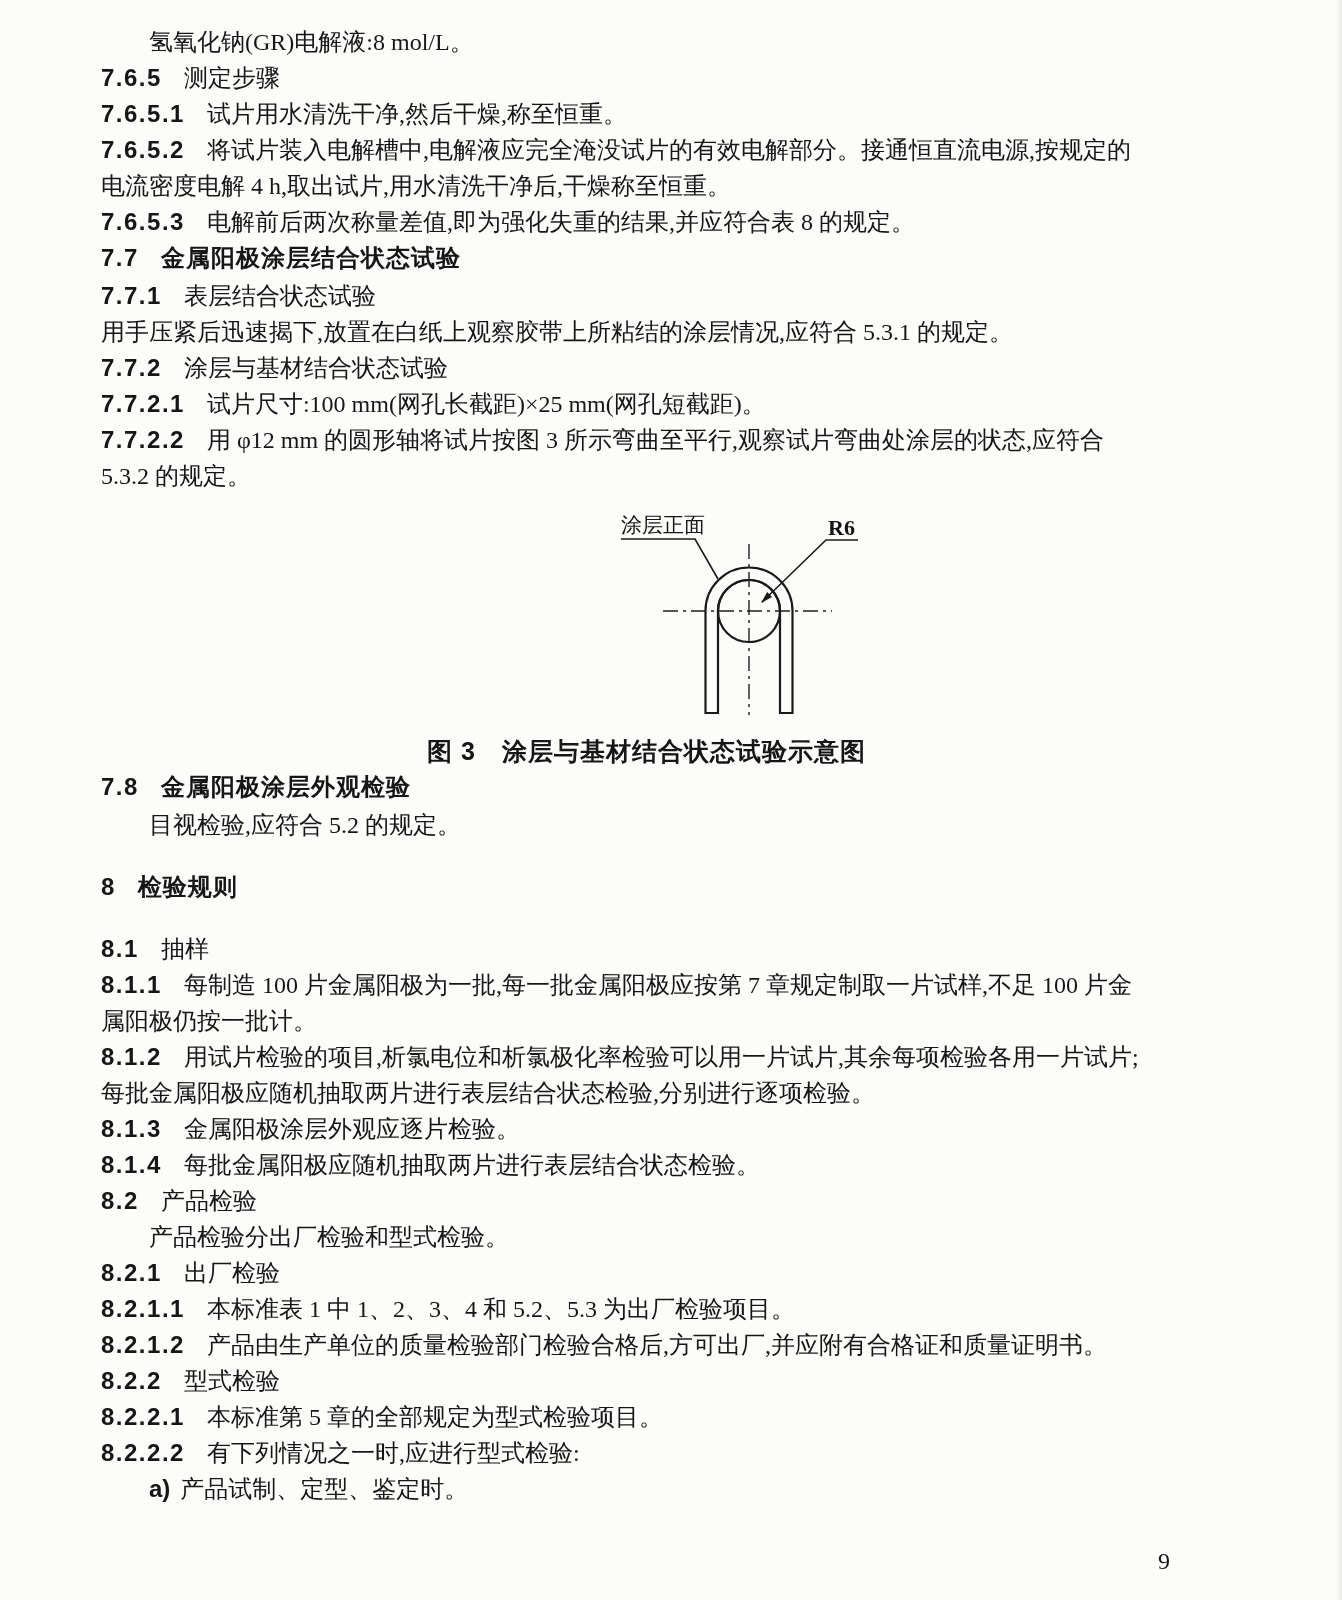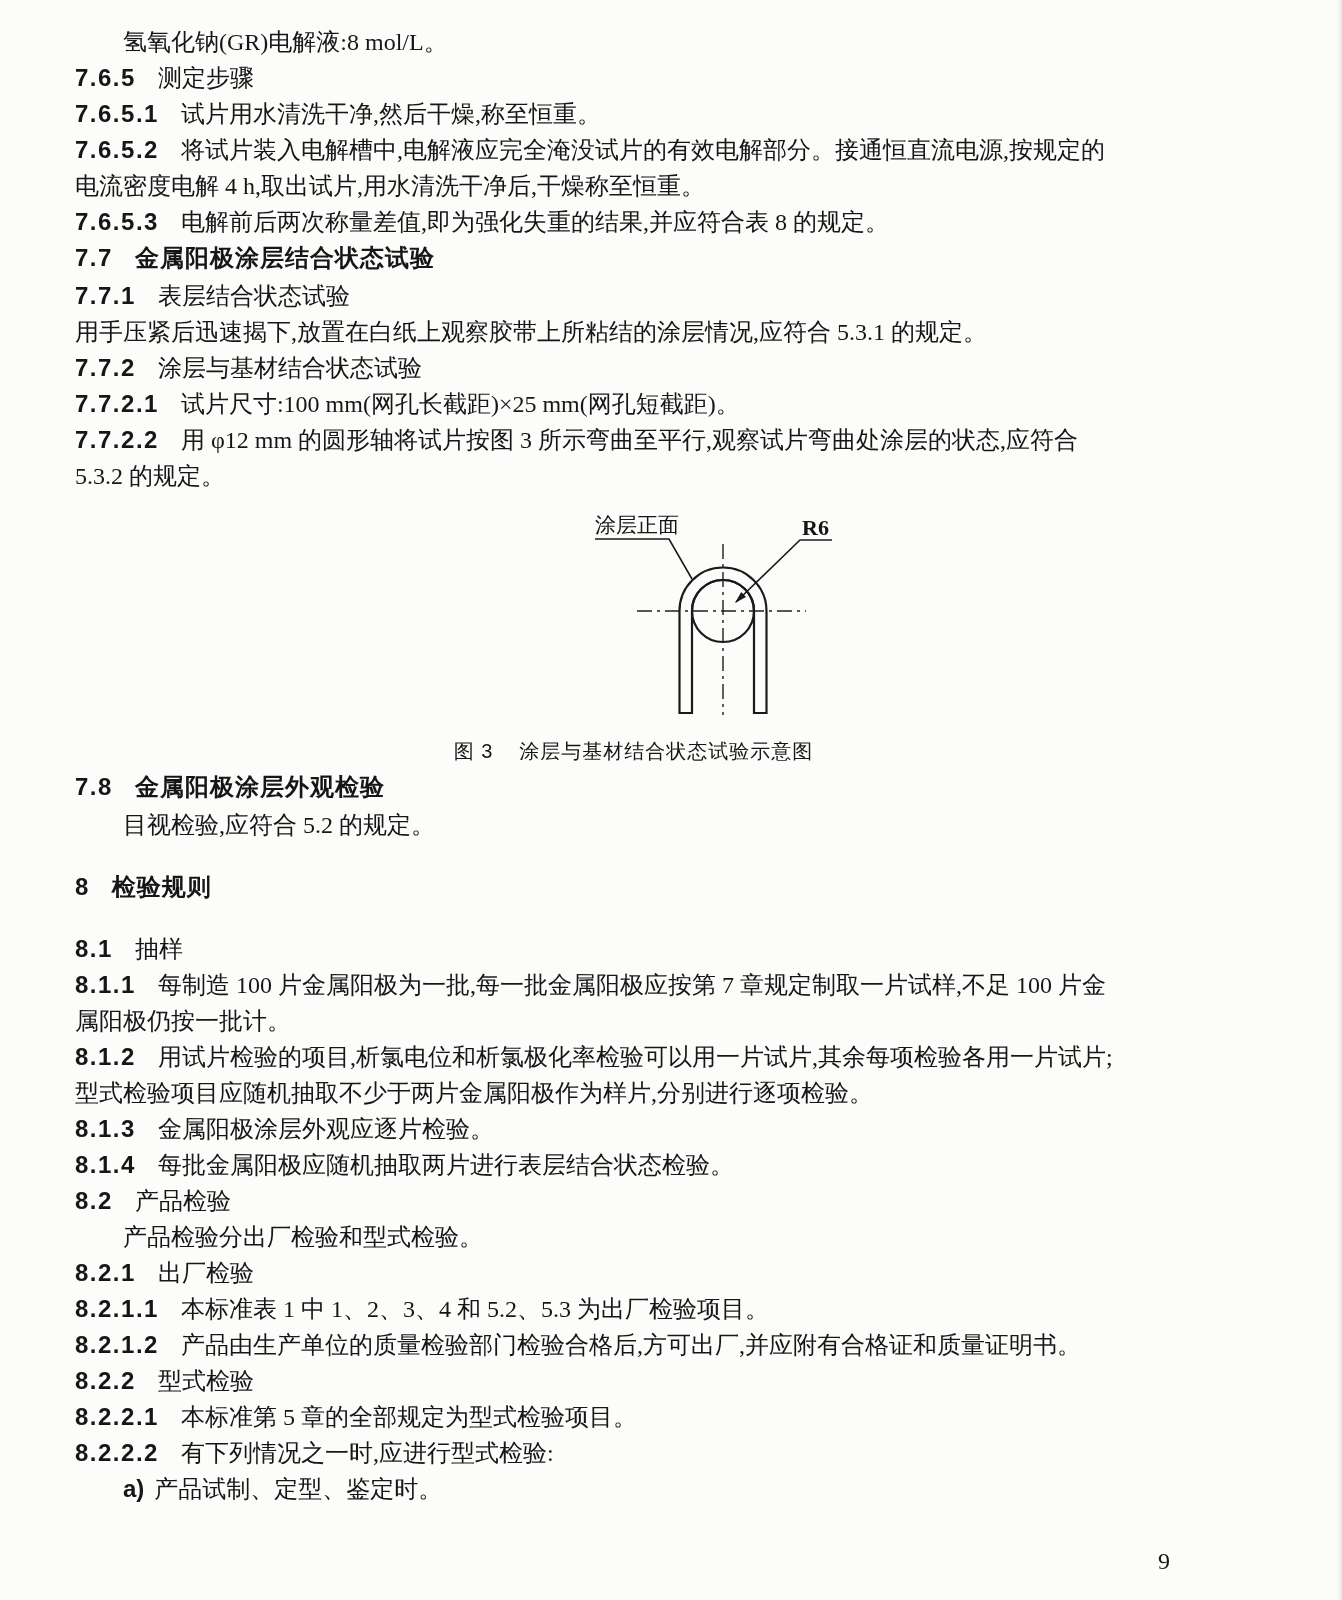--- a/index.html
+++ b/index.html
@@ -18,21 +18,21 @@
 
   .scan-edge-right {
     position: absolute;
     right: 0; top: 0;
     width: 5px; height: 100%;
     background: linear-gradient(to left, #d9d9d5, rgba(217,217,213,0));
     opacity: .6;
   }
 
   .content {
-    padding: 24px 150px 0 75px;
+    padding: 24px 150px 0 101px;
   }
 
   .line {
     margin: 0;
     font-size: 24px;
     line-height: 36px;
   }
 
   .line .num {
     font-family: "Liberation Sans", sans-serif;
@@ -70,24 +70,24 @@
     height: 225px;
   }
   .figure-block svg {
     position: absolute;
     left: 480px;
     top: 0;
   }
   .figure-caption {
     margin: 6px 0 0 0;
     text-align: center;
-    font-size: 20px;
+    font-size: 25px;
     line-height: 36px;
     font-family: "Liberation Sans", sans-serif;
-    font-weight: 400;
+    font-weight: 700;
     letter-spacing: 1px;
   }
   .figure-caption .cap-num { margin-right: 26px; }
 
   .drawing-line { stroke: #1a1a1a; fill: none; }
   .cl { stroke: #1f1f1f; stroke-width: 1.4; fill: none; stroke-dasharray: 15 5 3 5; }
   .fig-label {
     font-size: 21px;
     fill: #141414;
     font-family: "Liberation Serif", serif;
@@ -160,21 +160,21 @@
     </p>
 
     <section id="bottom-lines">
         <p class="line heading2"><span class="num">7.8</span><span class="txt">金属阳极涂层外观检验</span></p>
         <p class="line body-indent"><span class="txt">目视检验,应符合 5.2 的规定。</span></p>
         <p class="line heading1"><span class="num">8</span><span class="txt">检验规则</span></p>
         <p class="line item"><span class="num">8.1</span><span class="txt">抽样</span></p>
         <p class="line item"><span class="num">8.1.1</span><span class="txt">每制造 100 片金属阳极为一批,每一批金属阳极应按第 7 章规定制取一片试样,不足 100 片金</span></p>
         <p class="line cont"><span class="txt">属阳极仍按一批计。</span></p>
         <p class="line item"><span class="num">8.1.2</span><span class="txt">用试片检验的项目,析氯电位和析氯极化率检验可以用一片试片,其余每项检验各用一片试片;</span></p>
-        <p class="line cont"><span class="txt">型式检验项目应随机抽取不少于两片金属阳极作为样片,分别进行逐项检验。</span></p>
+        <p class="line cont"><span class="txt">每批金属阳极应随机抽取两片进行表层结合状态检验,分别进行逐项检验。</span></p>
         <p class="line item"><span class="num">8.1.3</span><span class="txt">金属阳极涂层外观应逐片检验。</span></p>
         <p class="line item"><span class="num">8.1.4</span><span class="txt">每批金属阳极应随机抽取两片进行表层结合状态检验。</span></p>
         <p class="line item"><span class="num">8.2</span><span class="txt">产品检验</span></p>
         <p class="line body-indent"><span class="txt">产品检验分出厂检验和型式检验。</span></p>
         <p class="line item"><span class="num">8.2.1</span><span class="txt">出厂检验</span></p>
         <p class="line item"><span class="num">8.2.1.1</span><span class="txt">本标准表 1 中 1、2、3、4 和 5.2、5.3 为出厂检验项目。</span></p>
         <p class="line item"><span class="num">8.2.1.2</span><span class="txt">产品由生产单位的质量检验部门检验合格后,方可出厂,并应附有合格证和质量证明书。</span></p>
         <p class="line item"><span class="num">8.2.2</span><span class="txt">型式检验</span></p>
         <p class="line item"><span class="num">8.2.2.1</span><span class="txt">本标准第 5 章的全部规定为型式检验项目。</span></p>
         <p class="line item"><span class="num">8.2.2.2</span><span class="txt">有下列情况之一时,应进行型式检验:</span></p>

